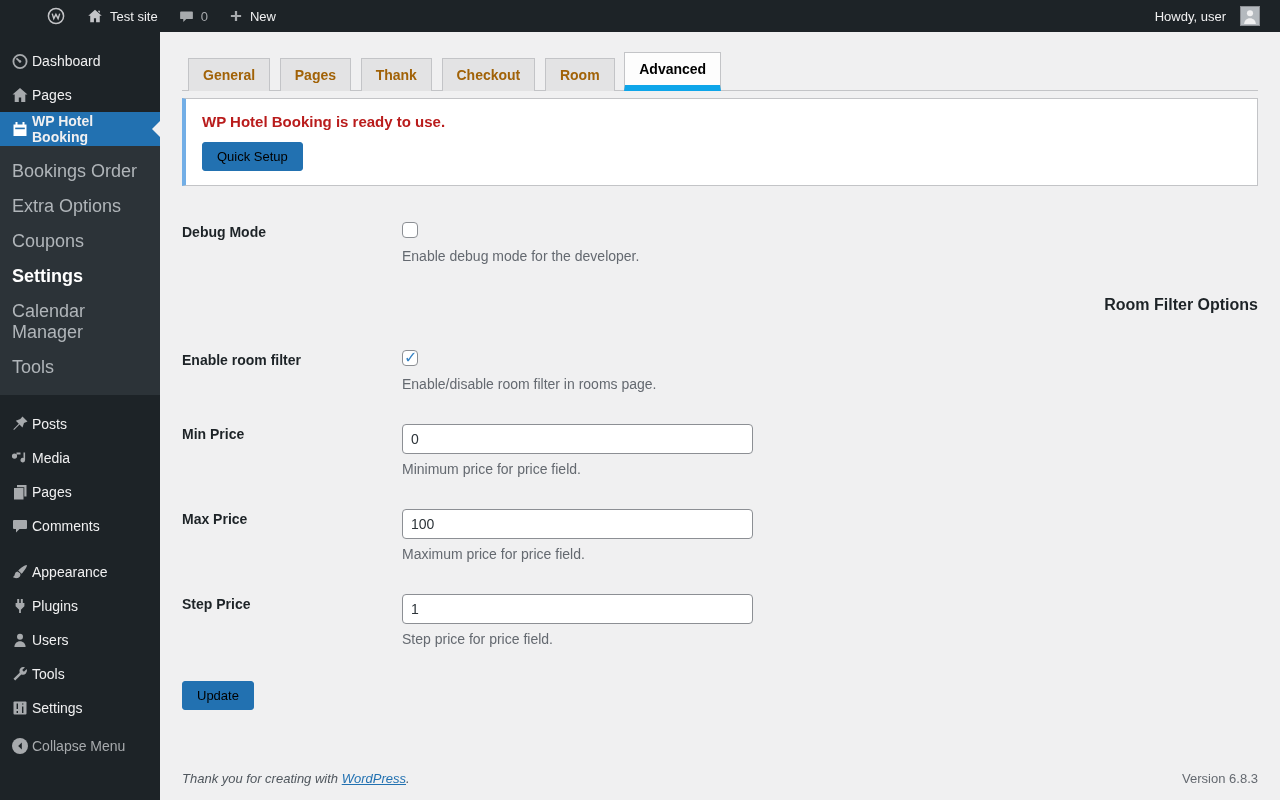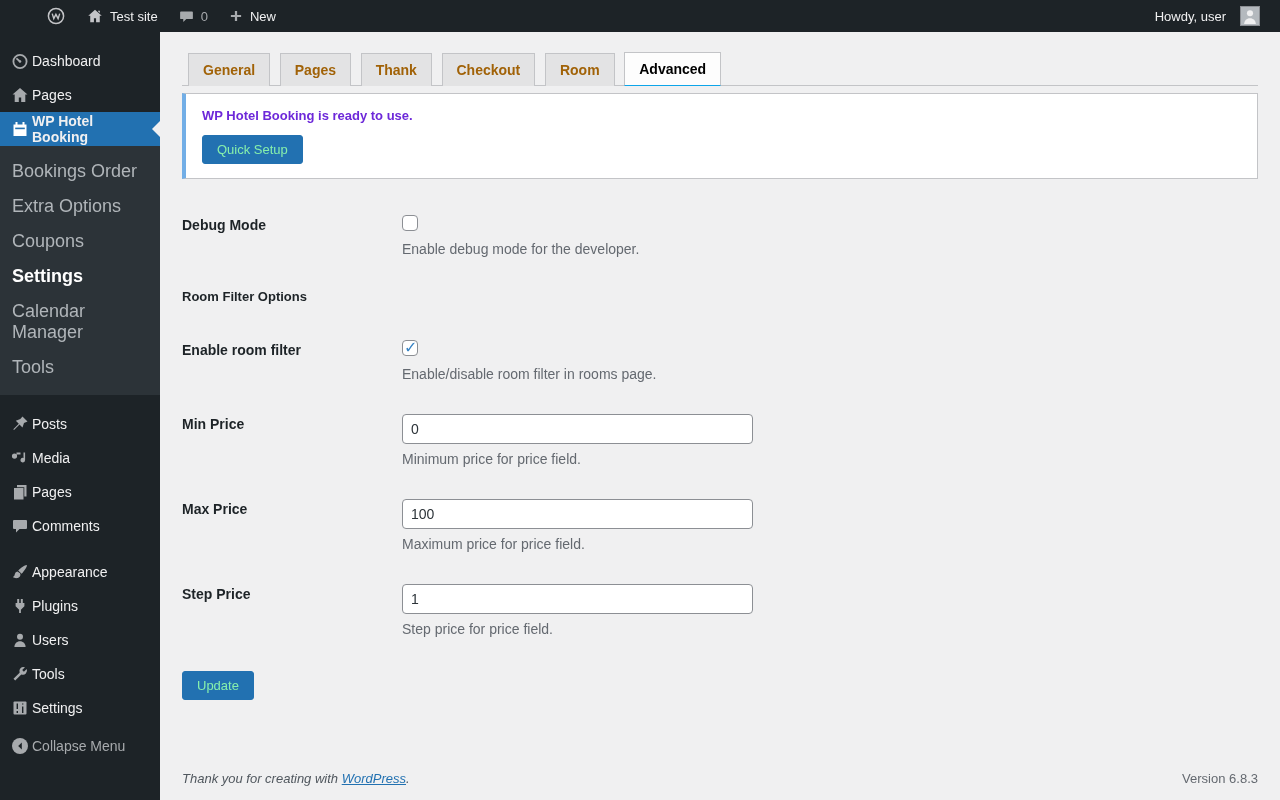--- a/index.html
+++ b/index.html
@@ -75,33 +75,33 @@
   
   .tabs { border-bottom: 1px solid #c3c4c7; padding-left: 6px; white-space: nowrap; }
   .tab {
     display: inline-block; vertical-align: bottom;
     margin: 0 6px -1px 0; padding: 8px 14px;
     background: #e3e3e4; border: 1px solid #c3c4c7; border-bottom: none;
     font-size: 14px; font-weight: bold; color: #a16207; cursor: pointer;
   }
   .tab.active {
     background: #fdfdfd; color: #000;
-    border-bottom: 1px solid #0ea5e9;
+    border-bottom: 6px solid #0ea5e9;
   }
 
   
   .notice {
     margin-top: 7px; background: #fff;
     border: 1px solid #c3c4c7; border-left: 4px solid #72aee6;
     padding: 14px 16px 14px 16px;
   }
-  .notice-title { font-weight: bold; font-size: 13px; color: #6d28d9; }
+  .notice-title { font-weight: bold; font-size: 15px; color: #b91c1c; }
   .btn-primary {
     display: inline-block; margin-top: 12px;
-    background: #2271b1; color: #86efac; border: 1px solid #2271b1;
+    background: #2271b1; color: #000000; border: 1px solid #2271b1;
     border-radius: 3px; padding: 6px 14px; font-size: 13px;
     font-family: inherit; cursor: pointer;
   }
 
   
   .form-table { margin-top: 36px; }
   .form-row { display: flex; margin-bottom: 32px; }
   .row-label {
     width: 220px; flex: 0 0 220px;
     font-weight: bold; font-size: 14px; color: #1d2327; padding-top: 2px;
@@ -117,21 +117,21 @@
     content: "\2713";
     position: absolute; left: 1px; top: -3px;
     color: #3582c4; font-size: 16px; font-weight: bold;
   }
   .text-input {
     width: 351px; height: 30px;
     border: 1px solid #8c8f94; border-radius: 4px;
     padding: 0 8px; font-size: 14px; color: #2c3338;
     font-family: inherit; background: #fff;
   }
-  .section-heading { font-size: 13px; font-weight: bold; color: #1d2327; margin: 0 0 36px 0; }
+  .section-heading { font-size: 16px; font-weight: bold; color: #1d2327; margin: 0 0 36px 0; text-align: right; }
   .update-row { margin-top: 6px; }
 
   
   .footer {
     margin-top: auto; padding: 0 0 14px 0;
     display: flex; align-items: flex-end; justify-content: space-between;
     font-size: 13px;
   }
   .footer-thanks { color: #50575e; font-style: italic; }
   .footer-thanks a { color: #2271b1; }

